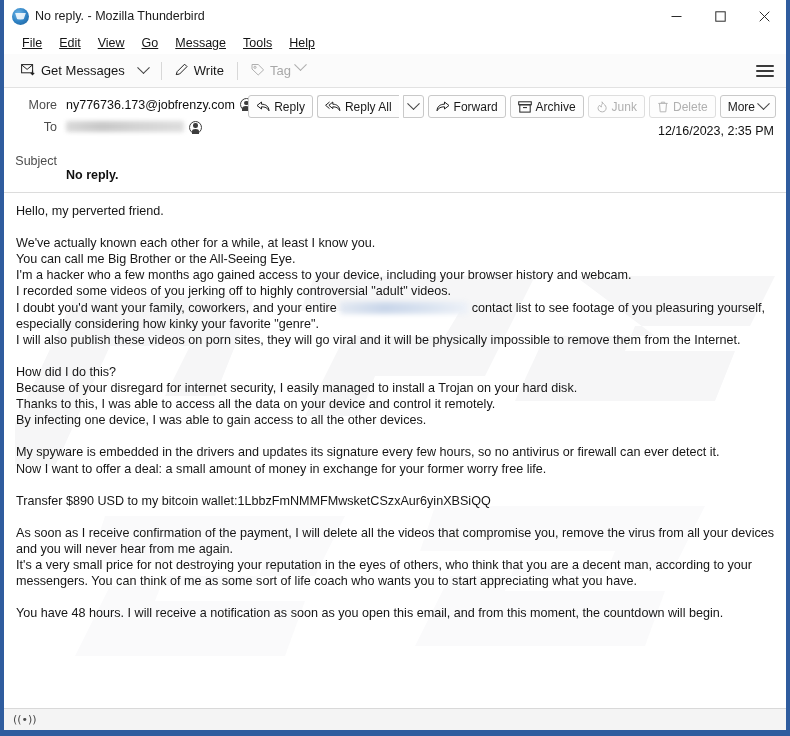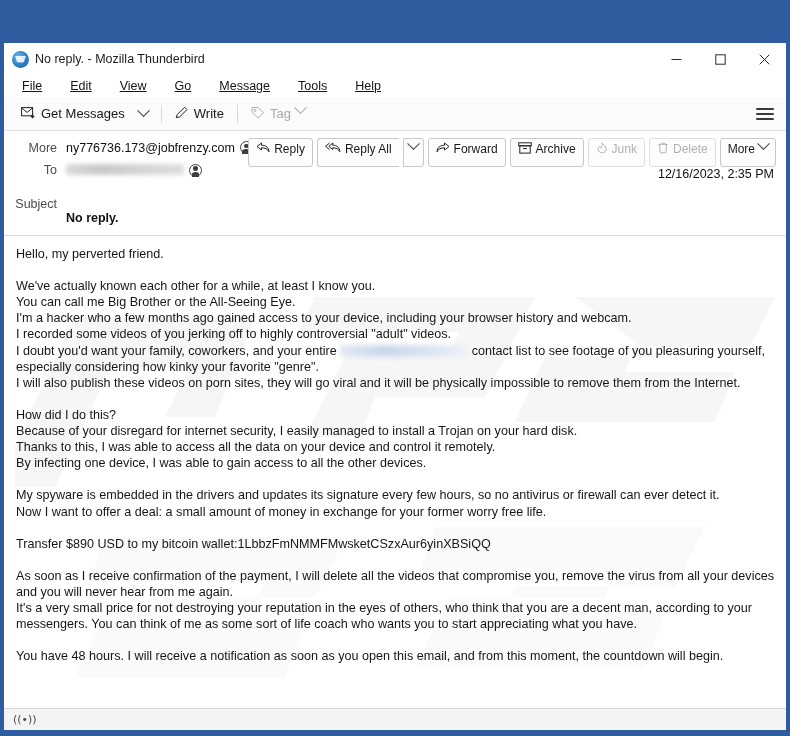--- a/index.html
+++ b/index.html
@@ -27,21 +27,20 @@
   
   .titlebar {
     height: 32px;
     background: #ffffff;
     display: flex;
     align-items: center;
     flex: 0 0 auto;
     border-left: 0;
     padding-left: 8px;
     position: relative;
-    margin-top: 43px;
   }
   .tb-logo {
     width: 17px; height: 17px;
     border-radius: 50%;
     background: radial-gradient(circle at 38% 34%, #6fb6e8 0%, #2f82c4 52%, #1c5a92 100%);
     position: relative;
     flex: 0 0 auto;
     margin-right: 6px;
   }
   .tb-logo::after {
@@ -73,21 +72,21 @@
   .wc svg { display: block; }
 
   
   .menubar {
     height: 22px;
     background: #ffffff;
     display: flex;
     align-items: center;
     padding-left: 10px;
     flex: 0 0 auto;
-    gap: 12px;
+    gap: 1px;
   }
   .menu-item {
     font-size: 12.5px;
     color: #141414;
     padding: 2px 8px;
     white-space: nowrap;
   }
   .menu-item u { text-decoration: underline; }
 
   
@@ -192,29 +191,29 @@
     opacity: .95;
   }
   .actions {
     position: absolute;
     right: 10px; top: 7px;
     display: flex;
     align-items: center;
     gap: 4px;
   }
   .abtn {
-    display: flex; align-items: flex-start; gap: 4px;
+    display: flex; align-items: center; gap: 4px;
     border: 1px solid #c9c9c9;
     background: #fdfdfd;
     border-radius: 3px;
     padding: 3px 7px;
     font-size: 12px;
     color: #1a1a1a;
     white-space: nowrap;
-    height: 29px;
+    height: 23px;
   }
   .abtn.dim { color: #b0b0b0; border-color: #dedede; }
   .abtn.joinl { border-radius: 3px 0 0 3px; border-right: 0; }
   .abtn.joinr { border-radius: 0 3px 3px 0; padding: 3px 5px; }
   .abtn svg { display: block; }
   .date-row {
     text-align: right;
     font-size: 12.5px;
     color: #111111;
     position: absolute;

